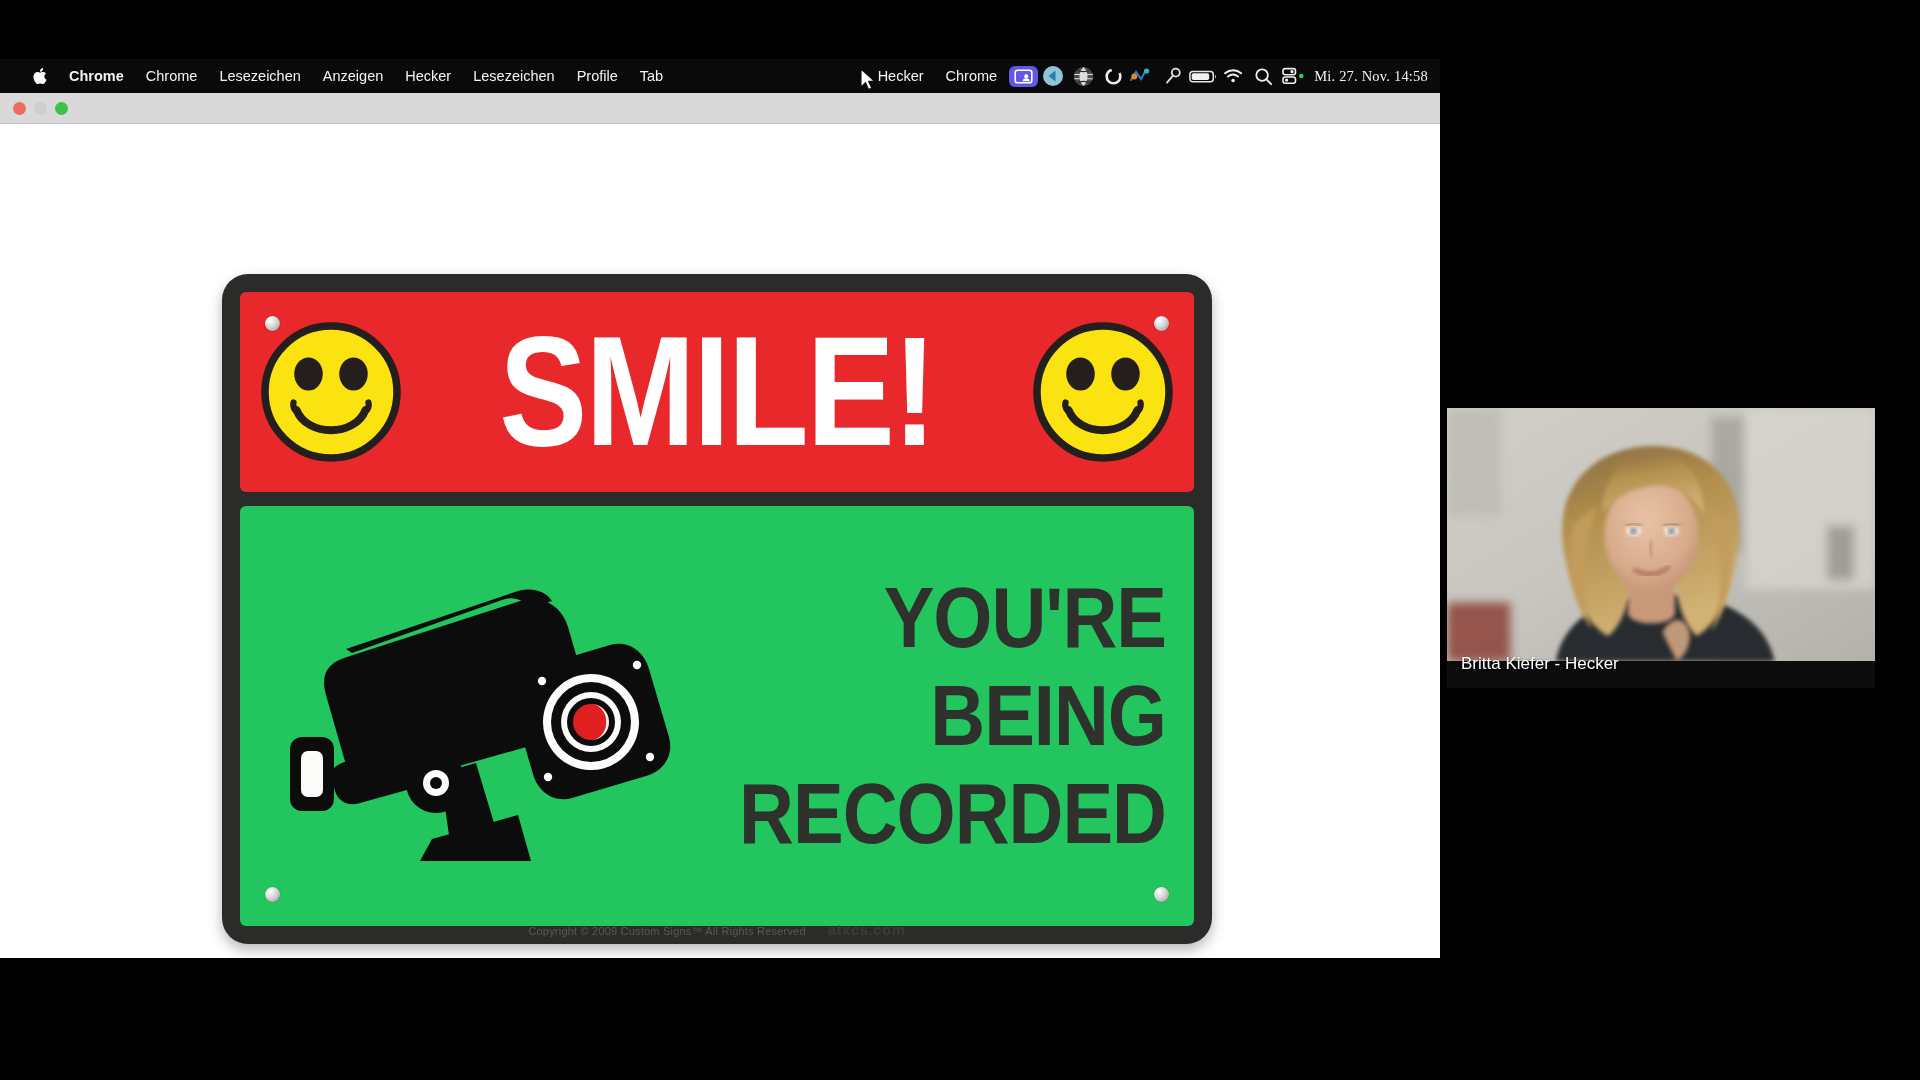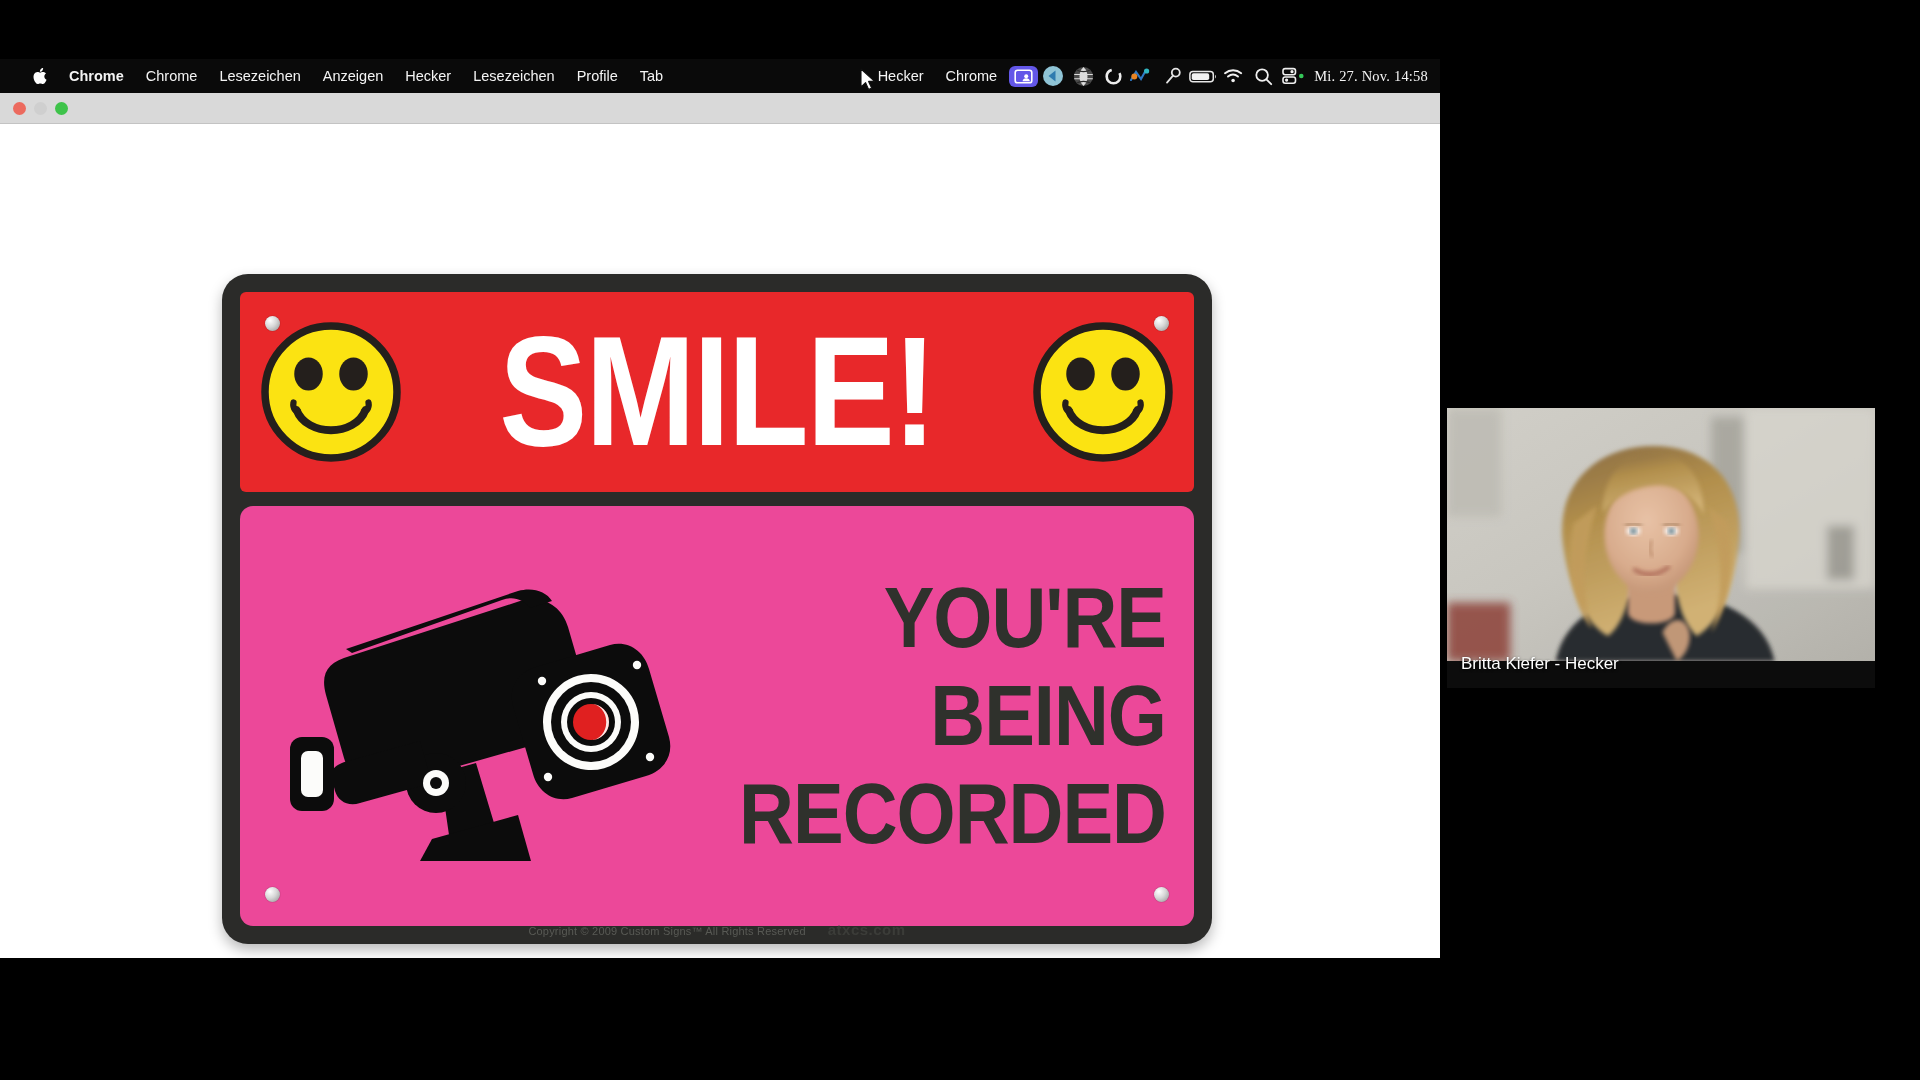--- a/index.html
+++ b/index.html
@@ -74,22 +74,22 @@
     height: 200px;
     background: #e8282a;
     border-radius: 6px;
     display: flex; align-items: center; justify-content: space-between;
     padding: 0 16px;
     box-sizing: border-box;
   }
   .sign-bottom {
     position: relative;
     flex: 1 1 auto;
-    background: #ec4899;
-    border-radius: 13px;
+    background: #22c55e;
+    border-radius: 6px;
     display: flex; align-items: center;
     padding: 0 18px 0 40px;
     box-sizing: border-box;
     overflow: hidden;
   }
   .smiley { width: 150px; height: 150px; flex: 0 0 auto; }
   .smile-text {
     flex: 1 1 auto; text-align: center;
     font-family: "Liberation Sans", sans-serif;
     font-weight: bold;

